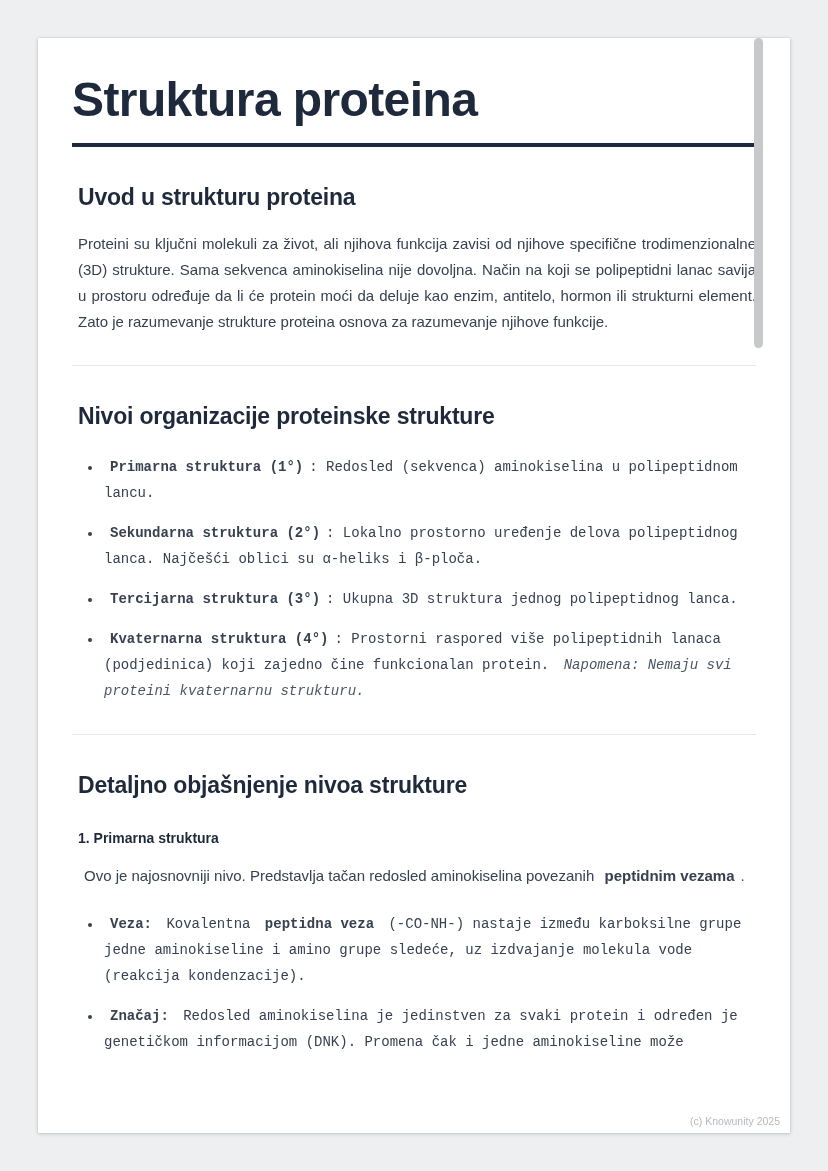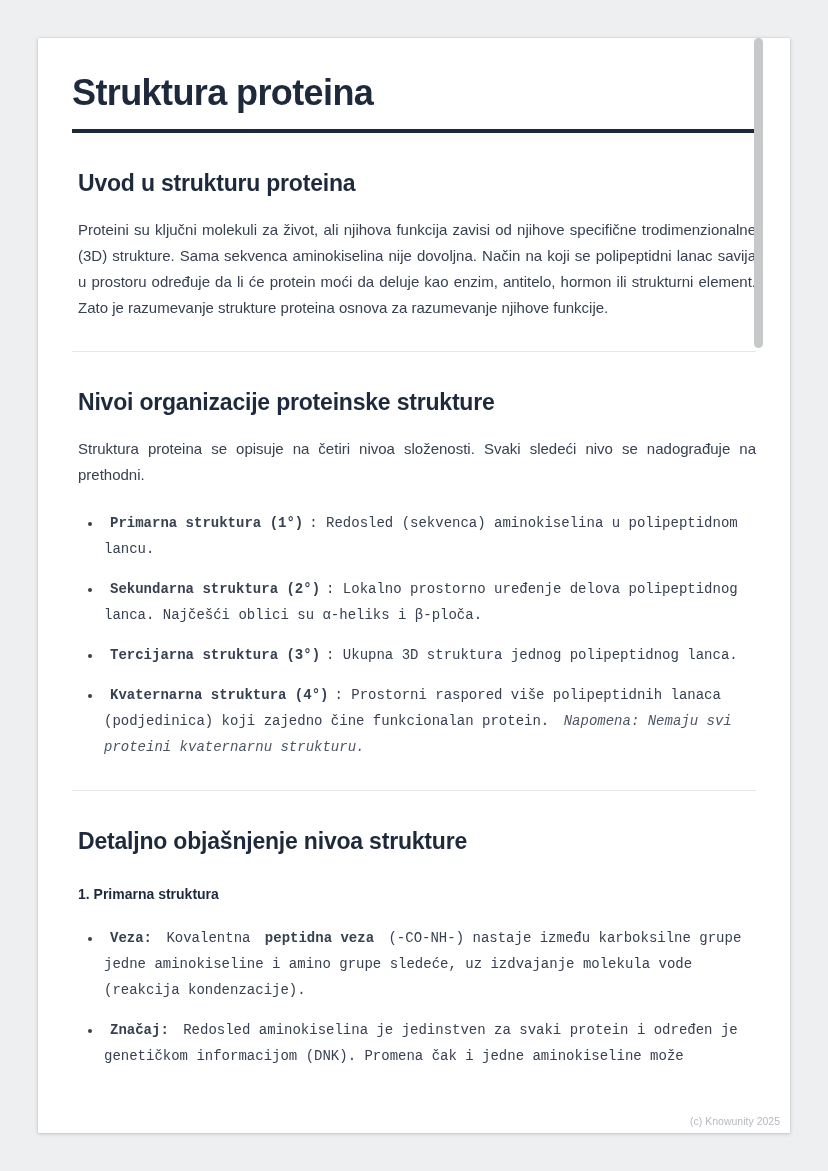--- a/index.html
+++ b/index.html
@@ -19,21 +19,21 @@
     position:relative;
     width:752px;
     height:1095px;
     overflow:hidden;
     margin:38px auto;
     background:var(--page);
     padding:34px 34px 0 34px;
     box-shadow:0 1px 4px rgba(30,40,60,.18), 0 0 1px rgba(30,40,60,.25);
   }
   h1{
-    font-size:36px;
+    font-size:48px;
     font-weight:800;
     color:var(--heading);
     letter-spacing:-0.6px;
     margin:0 0 16px 0;
     line-height:1.15;
   }
   .title-rule{
     height:4px;
     background:var(--rule);
     margin:0;
@@ -110,21 +110,20 @@
 
   <section>
     <h2>Uvod u strukturu proteina</h2>
     <p>Proteini su ključni molekuli za život, ali njihova funkcija zavisi od njihove specifične trodimenzionalne (3D) strukture. Sama sekvenca aminokiselina nije dovoljna. Način na koji se polipeptidni lanac savija u prostoru određuje da li će protein moći da deluje kao enzim, antitelo, hormon ili strukturni element. Zato je razumevanje strukture proteina osnova za razumevanje njihove funkcije.</p>
   </section>
 
   <hr>
 
   <section>
     <h2>Nivoi organizacije proteinske strukture</h2>
-    <p>Struktura proteina se opisuje na četiri nivoa složenosti. Svaki sledeći nivo se nadograđuje na prethodni.</p>
     <ul>
       <li>
         <strong>Primarna struktura (1°)</strong><span>: Redosled (sekvenca) aminokiselina u polipeptidnom lancu.</span>
       </li>
       <li>
         <strong>Sekundarna struktura (2°)</strong><span>: Lokalno prostorno uređenje delova polipeptidnog lanca. Najčešći oblici su α-heliks i β-ploča.</span>
       </li>
       <li>
         <strong>Tercijarna struktura (3°)</strong><span>: Ukupna 3D struktura jednog polipeptidnog lanca.</span>
       </li>
@@ -132,20 +131,21 @@
         <strong>Kvaternarna struktura (4°)</strong><span>: Prostorni raspored više polipeptidnih lanaca (podjedinica) koji zajedno čine funkcionalan protein. </span><em>Napomena: Nemaju svi proteini kvaternarnu strukturu.</em>
       </li>
     </ul>
   </section>
 
   <hr>
 
   <section>
     <h2>Detaljno objašnjenje nivoa strukture</h2>
     <h3>1. Primarna struktura</h3>
+    <p><span>Ovo je najosnovniji nivo. Predstavlja tačan redosled aminokiselina povezanih </span><strong>peptidnim vezama</strong><span>.</span></p>
     <ul>
       <li>
         <strong>Veza:</strong><span> Kovalentna </span><strong>peptidna veza</strong><span> (-CO-NH-) nastaje između karboksilne grupe jedne aminokiseline i amino grupe sledeće, uz izdvajanje molekula vode (reakcija kondenzacije).</span>
       </li>
       <li>
         <strong>Značaj:</strong><span> Redosled aminokiselina je jedinstven za svaki protein i određen je genetičkom informacijom (DNK). Promena čak i jedne aminokiseline može</span>
       </li>
     </ul>
   </section>
 

